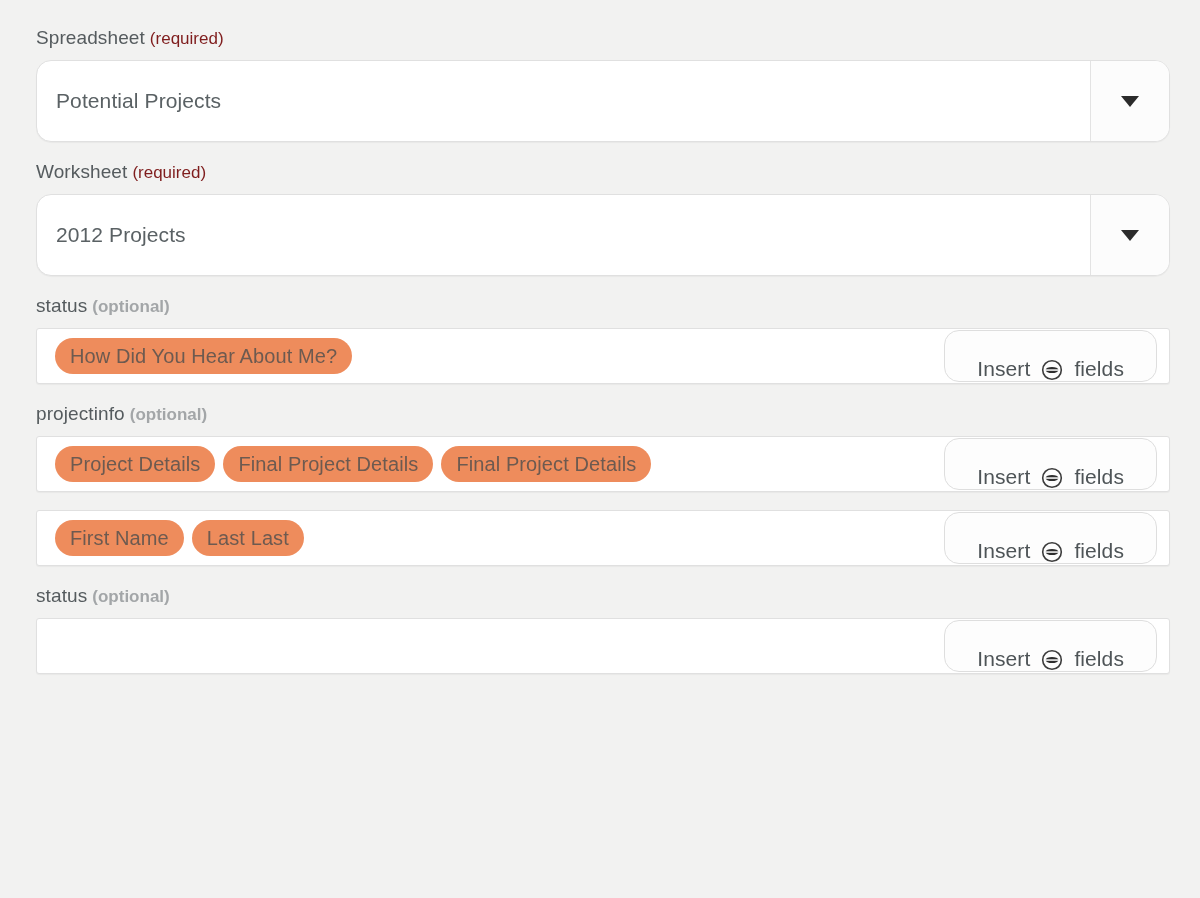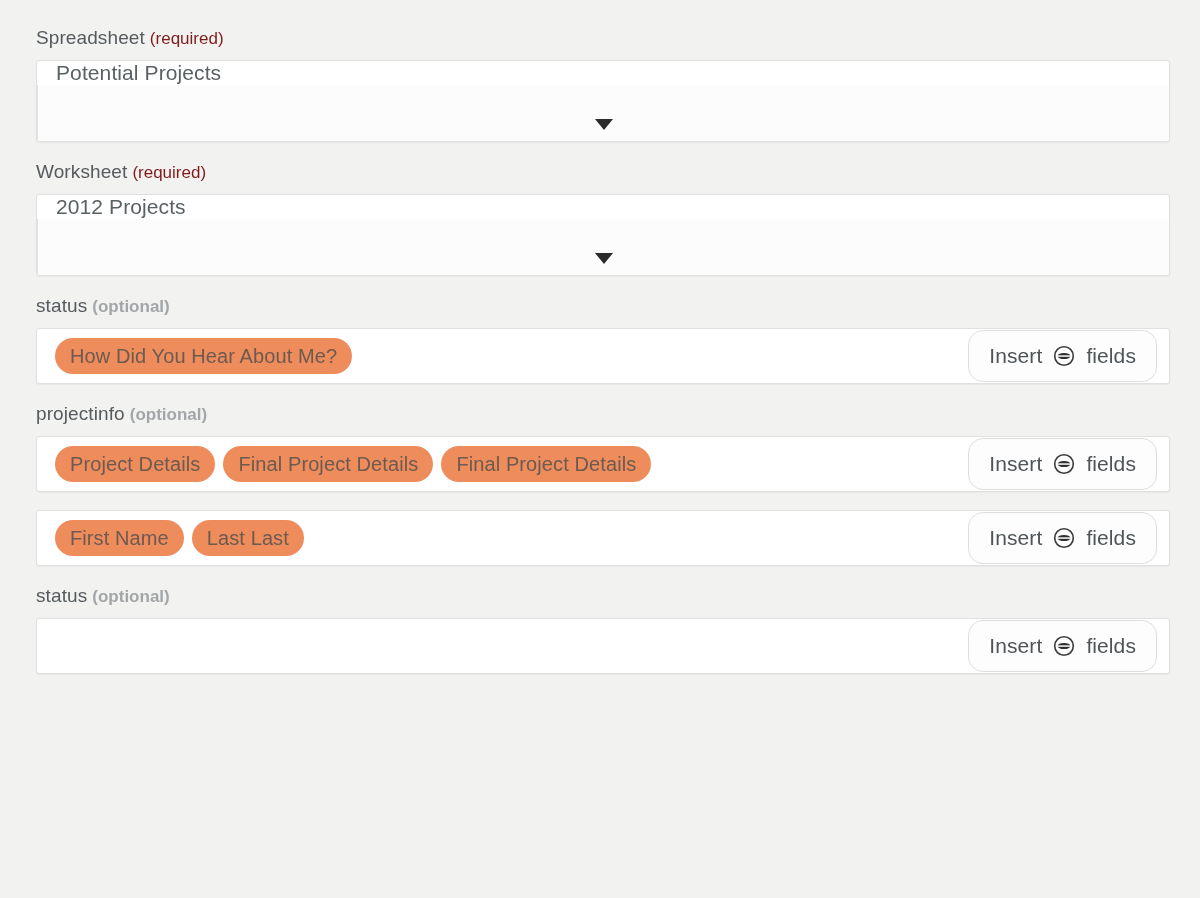--- a/index.html
+++ b/index.html
@@ -45,25 +45,24 @@
     margin-left: 5px;
   }
 
   
   .select-control {
     display: flex;
     width: 1134px;
     height: 82px;
     background: #ffffff;
     border: 1px solid #e0e0e0;
-    border-radius: 3px;
+    border-radius: 15px;
     box-shadow: 0 1px 1px rgba(0,0,0,0.04);
     box-sizing: border-box;
     overflow: hidden;
-    flex-direction: column;
   }
   .select-value {
     flex: 1 1 auto;
     display: flex;
     align-items: center;
     padding-left: 19px;
     font-size: 21px;
     color: #5a6164;
     letter-spacing: 0.1px;
   }
@@ -114,23 +113,23 @@
     border-radius: 20px;
     white-space: nowrap;
     letter-spacing: 0.1px;
   }
   .insert-btn {
     position: absolute;
     right: 12px;
     top: 50%;
     transform: translateY(-50%);
     height: 52px;
-    padding: 0 20px;
-    display: flex;
-    align-items: center;
+    padding: 0 32px;
+    display: flex;
+    align-items: flex-end;
     gap: 11px;
     background: #fdfdfd;
     border: 1px solid #dedede;
     border-radius: 15px;
     font-size: 21px;
     color: #4e5457;
     box-sizing: border-box;
     cursor: pointer;
   }
   .insert-btn .txt { letter-spacing: 0.1px; }

